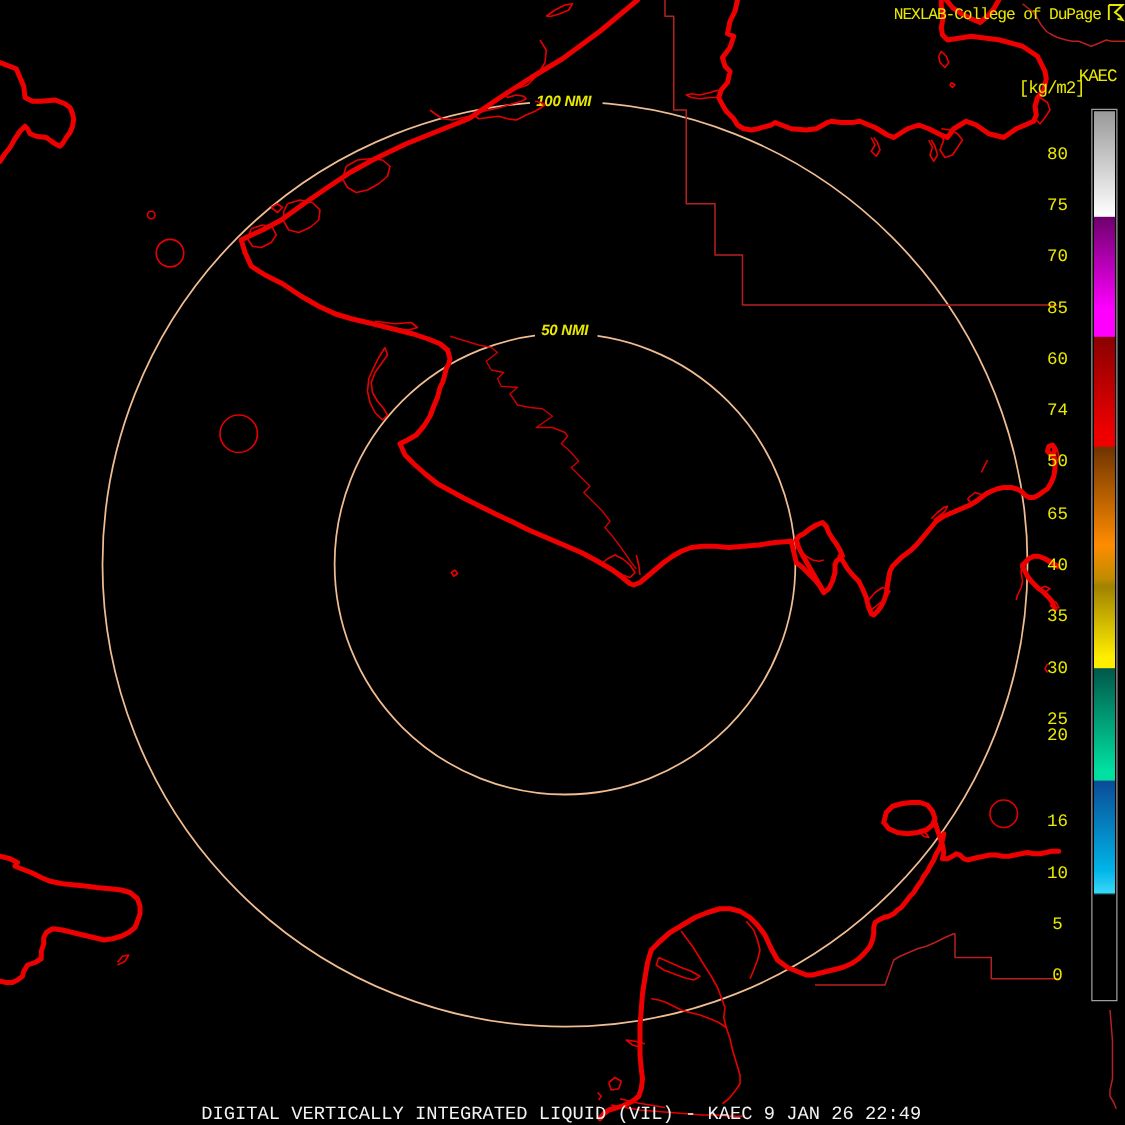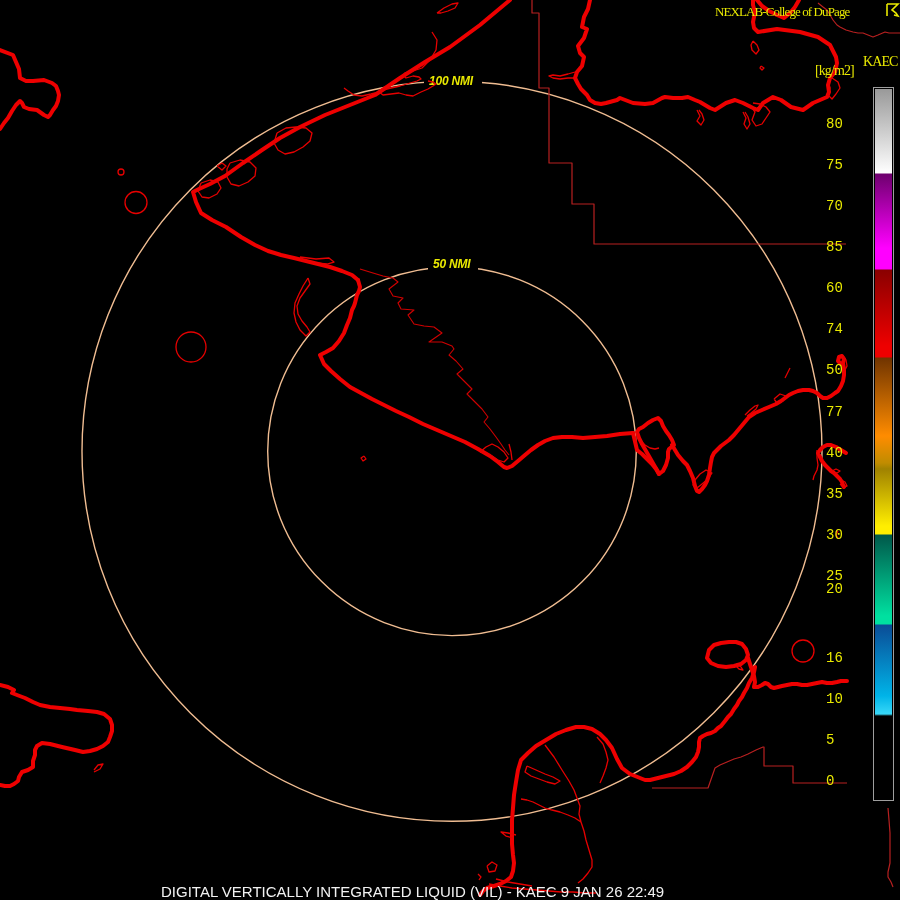--- a/index.html
+++ b/index.html
@@ -1,30 +1,30 @@
 <!DOCTYPE html>
 <html><head>
 <meta charset="utf-8">
 <style>
 html,body{margin:0;padding:0;background:#000;}
 #stage{position:relative;width:900px;height:900px;background:#000;overflow:hidden;
   font-family:"Liberation Mono", monospace;}
-.yl{position:absolute;color:#e9e900;font-family:Liberation Serif, serif;white-space:pre;}
+.yl{position:absolute;color:#e9e900;font-family:Liberation Mono, monospace;white-space:pre;}
 #cbar{position:absolute;left:872.5px;top:86.5px;width:21px;height:714px;box-sizing:border-box;
   border:1.5px solid #9e9e9e;padding:1px;background-clip:content-box;background-color:#000;
   background:linear-gradient(to bottom,
     #989898 0px, #ffffff 85px, #6e006e 86px, #ff00ff 160px, #ff00ff 181px,
     #8a0000 182px, #ee0000 258px, #ee0000 269px, #703400 270px, #ff8c00 348px,
     #c08c00 375px, #a08200 381px, #ffee00 438px, #ffee00 446px, #00584a 447px,
     #00e0a0 528px, #00e0a0 536px, #0a4c96 537px, #00b4e8 608px, #38d8f8 626px,
     #000000 628px, #000000 710px);background-clip:content-box;}
-.cl{position:absolute;width:40px;text-align:left;color:#e9e900;font-size:14px;line-height:14px;
+.cl{position:absolute;width:40px;text-align:center;color:#e9e900;font-size:14px;line-height:14px;
   font-family:"Liberation Mono", monospace;left:826px;}
 #cap{position:absolute;left:161px;top:883px;color:#f2f2f2;font-size:15px;
-  font-family:Liberation Sans, sans-serif;white-space:pre;}
+  font-family:Liberation Mono, monospace;white-space:pre;}
 </style>
 </head>
 <body>
 <div id="stage">
 <svg width="900" height="900" viewBox="0 0 900 900" style="position:absolute;left:0;top:0">
 
   <circle cx="452" cy="451.3" r="370" fill="none" stroke="#f0bd92" stroke-width="1.4"></circle>
   <circle cx="452" cy="451.3" r="184.3" fill="none" stroke="#f0bd92" stroke-width="1.4"></circle>
   <rect x="424" y="70" width="58" height="17" fill="#000"></rect>
   <rect x="428" y="255" width="50" height="16" fill="#000"></rect>
@@ -132,21 +132,21 @@
 </svg>
 
 <div id="cbar"></div>
 <div class="cl" style="top:117px">80</div>
 <div class="cl" style="top:158px">75</div>
 <div class="cl" style="top:199px">70</div>
 <div class="cl" style="top:240px">85</div>
 <div class="cl" style="top:281px">60</div>
 <div class="cl" style="top:322px">74</div>
 <div class="cl" style="top:363px">50</div>
-<div class="cl" style="top:405px">77</div>
+<div class="cl" style="top:405px">65</div>
 <div class="cl" style="top:446px">40</div>
 <div class="cl" style="top:487px">35</div>
 <div class="cl" style="top:528px">30</div>
 <div class="cl" style="top:569px">25</div>
 <div class="cl" style="top:582px">20</div>
 <div class="cl" style="top:651px">16</div>
 <div class="cl" style="top:692px">10</div>
 <div class="cl" style="top:733px">5</div>
 <div class="cl" style="top:774px">0</div>
 

